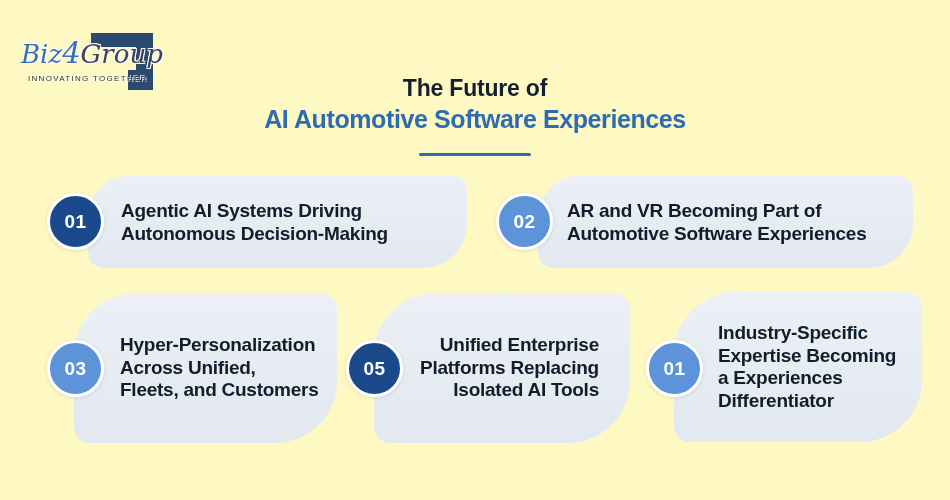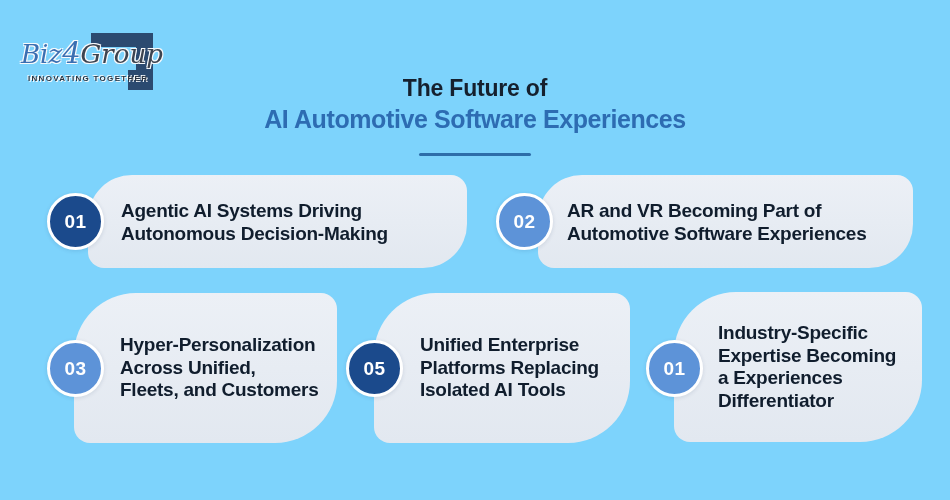--- a/index.html
+++ b/index.html
@@ -1,19 +1,19 @@
 <!DOCTYPE html>
 <html><head>
 <meta charset="utf-8">
 <style>
   html,body{margin:0;padding:0;background:#eef1f5;}
   .stage{
     position:relative;
     width:950px;height:500px;
-    background:#7dd3fc;
+    background:#fef9c3;
     overflow:hidden;
     font-family:"Liberation Sans", sans-serif;
     margin:0 auto;
   }
 
   
   .logo{position:absolute;left:15px;top:12px;width:150px;height:88px;}
   .bracket-top{position:absolute;left:76px;top:21px;width:62px;height:14px;background:#2b4a70;}
   .bracket-right{position:absolute;left:121px;top:21px;width:17px;height:46px;background:#2b4a70;}
   .bracket-foot{position:absolute;left:113px;top:58px;width:25px;height:20px;background:#2b4a70;}
@@ -21,21 +21,21 @@
     position:absolute;left:6px;top:26px;width:140px;
     font-family:"DejaVu Serif", serif;font-style:italic;
     font-size:26px;line-height:30px;white-space:nowrap;z-index:2;
     text-shadow:1px 1px 0 #f8fafc,-1px -1px 0 #f8fafc,1px -1px 0 #f8fafc,-1px 1px 0 #f8fafc;
   }
   .brand .b1{color:#3a6fb2;}
   .brand .b2{color:#3a6fb2;font-size:29px;}
   .brand .b3{color:#3d4450;}
   .tagline{
     position:absolute;left:13px;top:62px;z-index:2;
-    font-size:8px;font-weight:bold;letter-spacing:1.3px;color:#2b3440;white-space:nowrap;
+    font-size:8px;font-weight:normal;letter-spacing:1.3px;color:#2b3440;white-space:nowrap;
     text-shadow:1px 1px 0 #f8fafc,-1px -1px 0 #f8fafc;
   }
 
   
   .title-wrap{position:absolute;left:0;top:58px;width:100%;text-align:center;}
   .title-line1{font-size:23px;font-weight:600;color:#15202e;letter-spacing:-0.2px;line-height:28px;margin-top:16px;}
   .title-line2{font-size:25px;font-weight:700;color:#2d6cb2;letter-spacing:-0.4px;line-height:31px;margin-top:2px;}
   .title-divider{width:112px;height:3px;background:#2d6da9;border-radius:2px;margin:18px auto 0 auto;}
 
   
@@ -74,21 +74,21 @@
   #card-2{left:538px;top:175px;width:375px;height:93px;}
   #card-2 .badge{left:-42px;top:18px;}
   #card-2 .card-title{left:29px;}
 
   #card-3{left:74px;top:293px;width:263px;height:150px;}
   #card-3 .badge{left:-27px;top:47px;}
   #card-3 .card-title{left:46px;}
 
   #card-4{left:374px;top:293px;width:256px;height:150px;}
   #card-4 .badge{left:-28px;top:47px;}
-  #card-4 .card-title{left:46px;}
+  #card-4 .card-title{left:46px;text-align:right;}
 
   #card-5{left:674px;top:292px;width:248px;height:150px;}
   #card-5 .badge{left:-28px;top:48px;}
   #card-5 .card-title{left:44px;}
 </style>
 </head>
 <body>
 
 <div class="stage">
 

